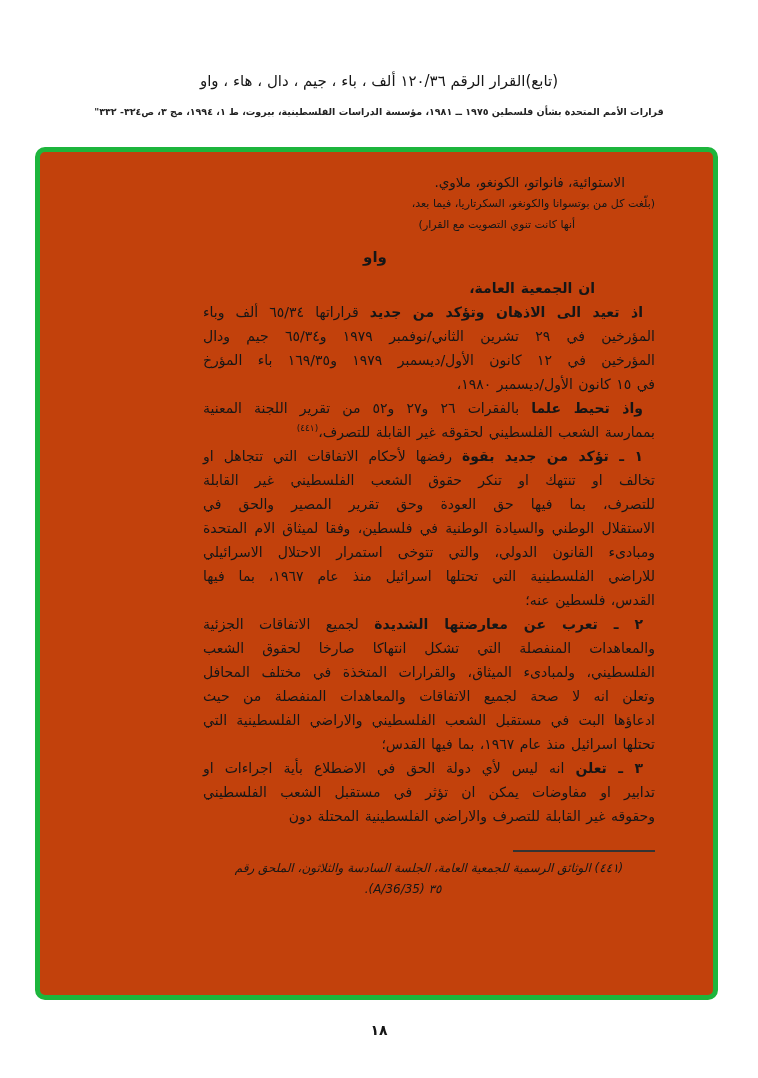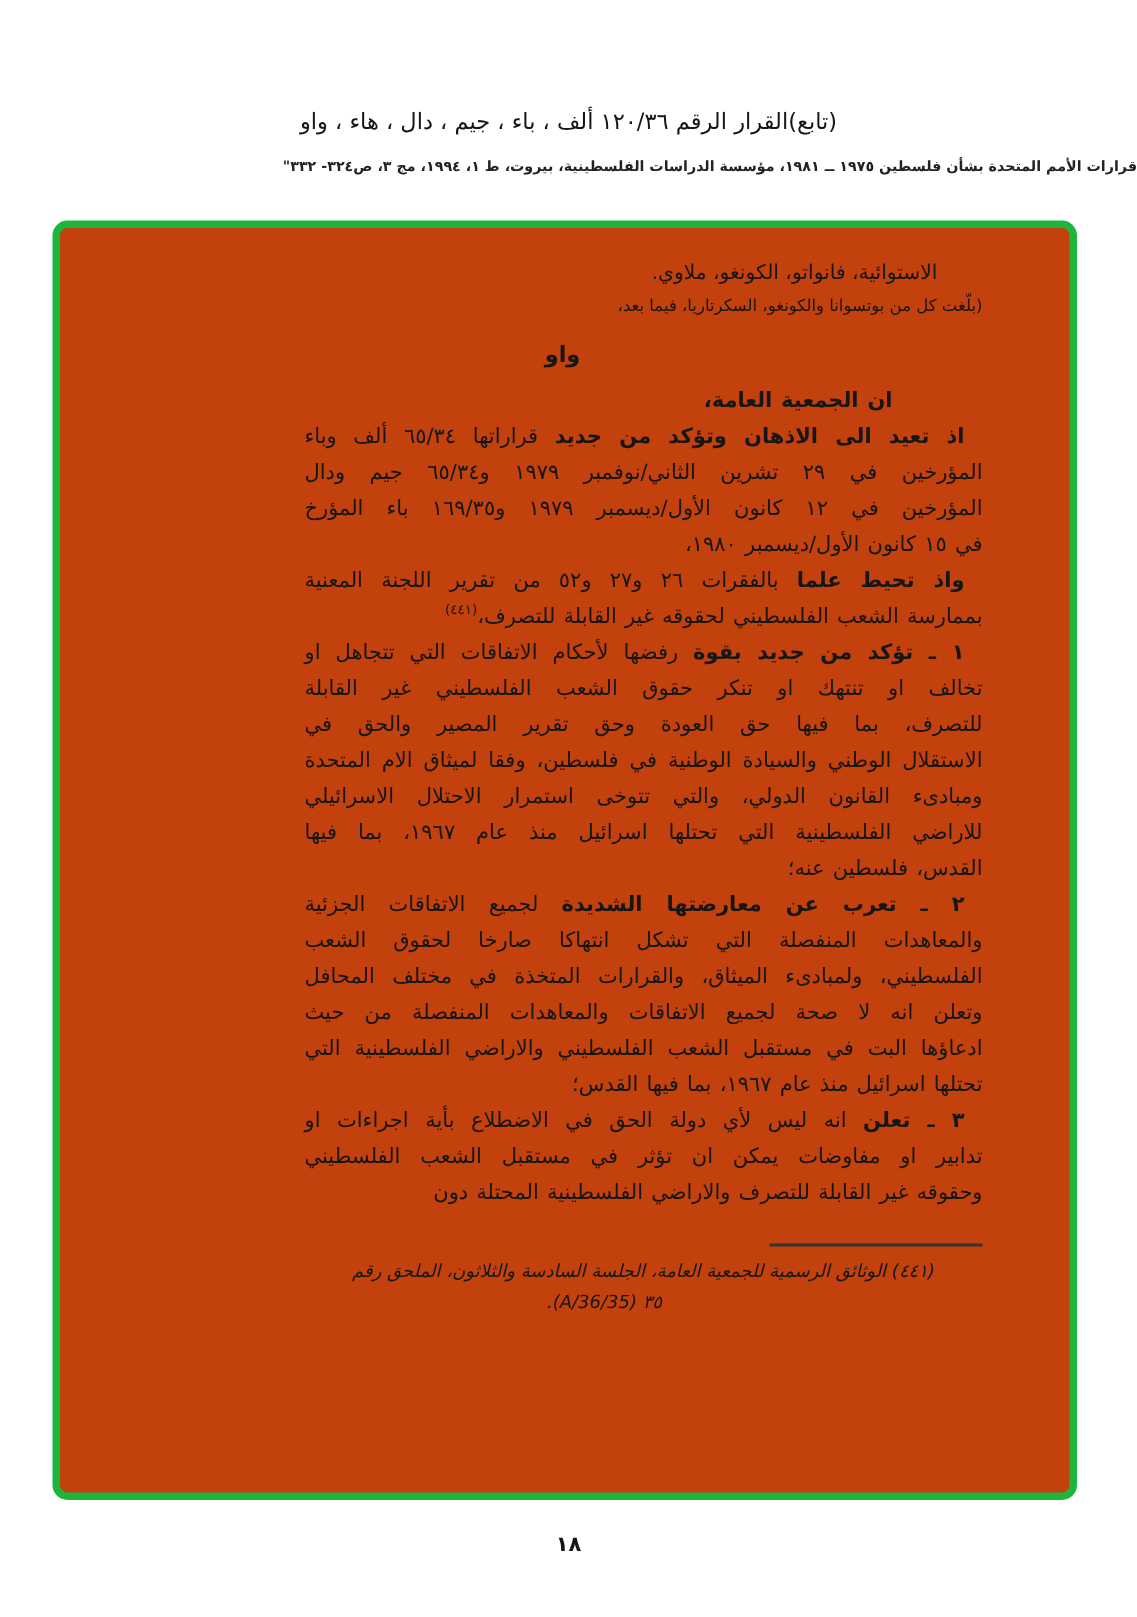--- a/index.html
+++ b/index.html
@@ -6,21 +6,21 @@
   .page{
     position:relative;width:758px;height:1078px;background:#ffffff;
     font-family:"DejaVu Sans",sans-serif;color:#161616;overflow:hidden;
   }
   
   .hdr-title{
     position:absolute;top:72px;left:0;width:100%;text-align:center;
     direction:rtl;font-weight:normal;font-size:15px;letter-spacing:.2px;
   }
   .hdr-cite{
-    position:absolute;top:106px;left:0;width:100%;text-align:right;
+    position:absolute;top:106px;left:0;width:100%;text-align:center;
     direction:rtl;font-weight:bold;font-size:9.5px;color:#222;
   }
   
   .green-box{
     position:absolute;left:35px;top:147px;width:673px;height:843px;
     border:5px solid #1db53c;border-radius:10px;background:#c2410c;
   }
   .content{position:absolute;top:0;right:58px;width:452px;direction:rtl;}
   
   .intro{margin-top:20px;}
@@ -63,20 +63,21 @@
   <div class="hdr-title">(تابع)القرار الرقم ١٢٠/٣٦ ألف ، باء ، جيم ، دال ، هاء ، واو</div>
 
   <div class="hdr-cite">قرارات الأمم المتحدة بشأن فلسطين ١٩٧٥ ــ ١٩٨١، مؤسسة الدراسات الفلسطينية، بيروت، ط ١، ١٩٩٤، مج ٣، ص٣٢٤- ٣٣٢"</div>
 
   <div class="green-box" style="border-color: rgb(29, 181, 60);">
     <div class="content">
 
       <div class="intro">
           <div class="intro-line il-0">الاستوائية، فانواتو، الكونغو، ملاوي.</div>
           <div class="intro-line il-1">(بلّغت كل من بوتسوانا والكونغو، السكرتاريا، فيما بعد،</div>
+          <div class="intro-line il-2">أنها كانت تنوي التصويت مع القرار)</div>
         </div>
 
       <div class="section-letter">واو</div>
 
       <div class="body-lines">
           <div class="line ind-lg end"><b>ان الجمعية العامة،</b></div>
           <div class="line ind-sm"><b>اذ تعيد الى الاذهان وتؤكد من جديد</b> قراراتها ٦٥/٣٤ ألف وباء</div>
           <div class="line">المؤرخين في ٢٩ تشرين الثاني/نوفمبر ١٩٧٩ و٦٥/٣٤ جيم ودال</div>
           <div class="line">المؤرخين في ١٢ كانون الأول/ديسمبر ١٩٧٩ و١٦٩/٣٥ باء المؤرخ</div>
           <div class="line end">في ١٥ كانون الأول/ديسمبر ١٩٨٠،</div>

